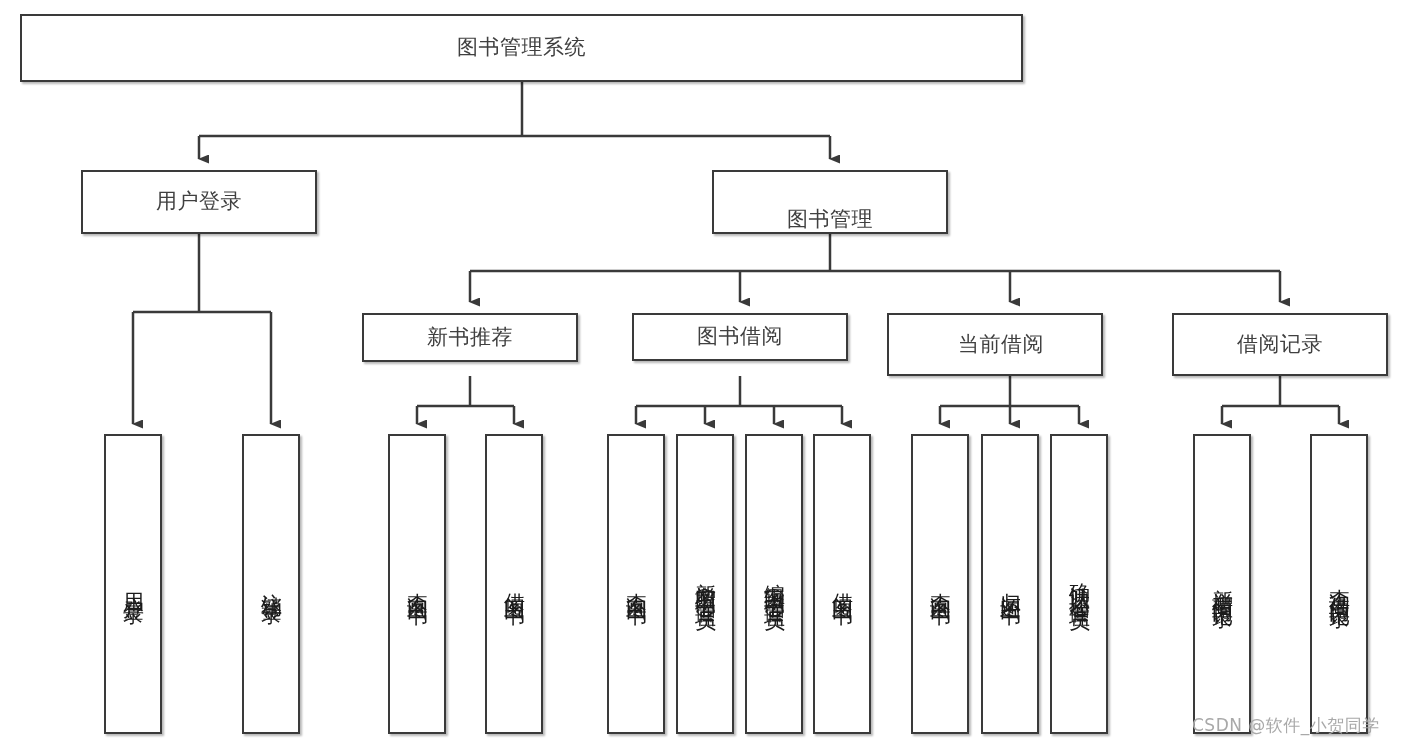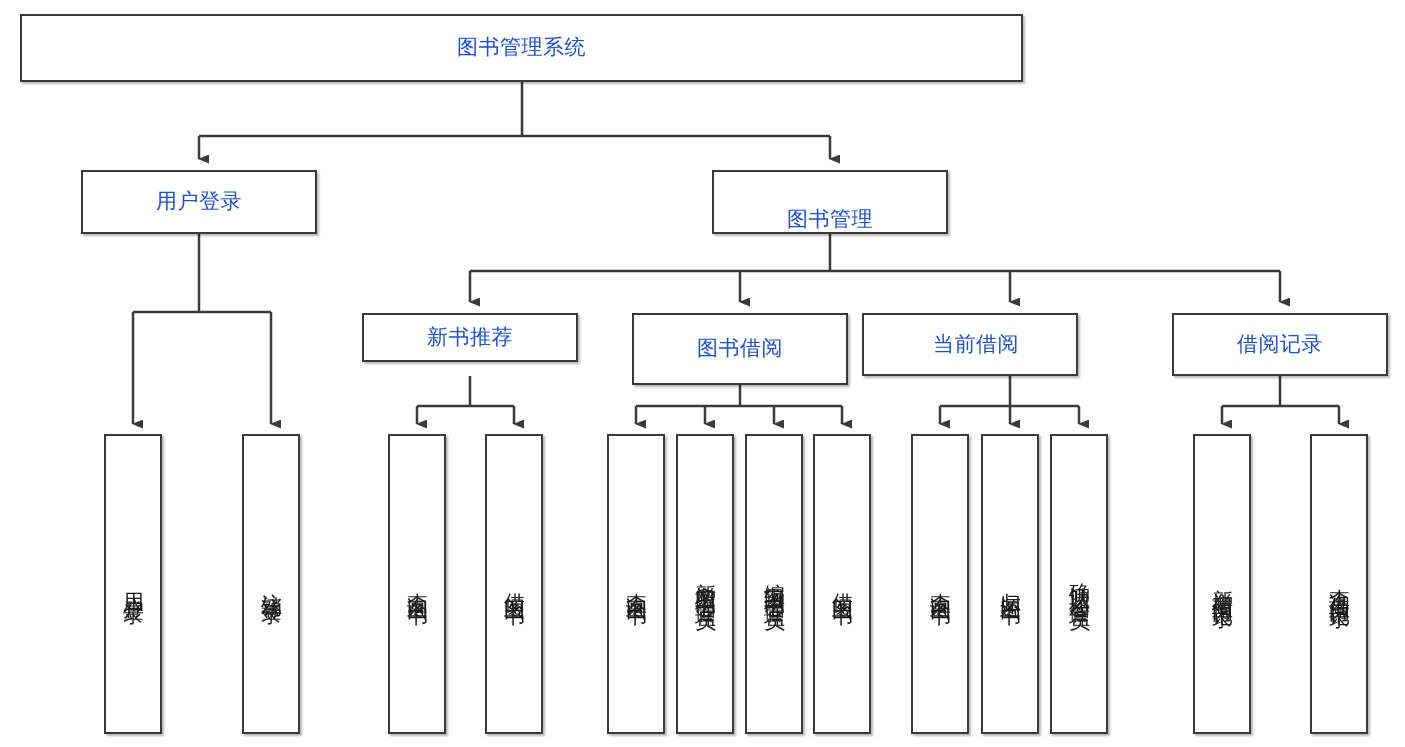--- a/index.html
+++ b/index.html
@@ -29,21 +29,21 @@
     box-sizing: border-box;
     border: 2px solid #3a3a3a;
     background: #ffffff;
     display: flex;
     align-items: center;
     justify-content: center;
     box-shadow: 2px 2px 2px rgba(0,0,0,0.28);
   }
   .node-label-h {
     font-size: 21px;
-    color: #1d4ed8;
+    color: #404040;
     line-height: 1.2;
     white-space: nowrap;
     letter-spacing: 0.5px;
   }
   .node-label-v {
     font-size: 21px;
     color: #1b1b1b;
     writing-mode: vertical-rl;
     text-orientation: upright;
     letter-spacing: 4px;
@@ -134,24 +134,24 @@
   <div class="node-box" style="left:81px; top:170px; width:236px; height:64px;">
     <span class="node-label-h">用户登录</span>
   </div>
   <div class="node-box" style="left:712px; top:170px; width:236px; height:64px;align-items:flex-end;">
     <span class="node-label-h">图书管理</span>
   </div>
 
   <div class="node-box" style="left:362px; top:313px; width:216px; height:49px;">
     <span class="node-label-h">新书推荐</span>
   </div>
-  <div class="node-box" style="left:632px; top:313px; width:216px; height:72px;">
+  <div class="node-box" style="left:632px; top:313px; width:216px; height:48px;">
     <span class="node-label-h">图书借阅</span>
   </div>
-  <div class="node-box" style="left:862px; top:313px; width:216px; height:63px;padding-left:12px;">
+  <div class="node-box" style="left:887px; top:313px; width:216px; height:63px;padding-left:12px;">
     <span class="node-label-h">当前借阅</span>
   </div>
   <div class="node-box" style="left:1172px; top:313px; width:216px; height:63px;">
     <span class="node-label-h">借阅记录</span>
   </div>
 
   <div class="node-box" style="left:104px; top:434px; width:58px; height:300px;">
     <span class="node-label-v">用户登录</span>
   </div>
   <div class="node-box" style="left:242px; top:434px; width:58px; height:300px;">
@@ -188,14 +188,15 @@
     <span class="node-label-v">确认归还（管理员）</span>
   </div>
 
   <div class="node-box" style="left:1193px; top:434px; width:58px; height:300px;">
     <span class="node-label-v">新增借阅记录</span>
   </div>
   <div class="node-box" style="left:1310px; top:434px; width:58px; height:300px;">
     <span class="node-label-v">查询借阅记录</span>
   </div>
 
+  <div class="watermark" style="left:1192px; top:714px;">CSDN @软件_小贺同学</div>
 
 </div>
 
 </body></html>

